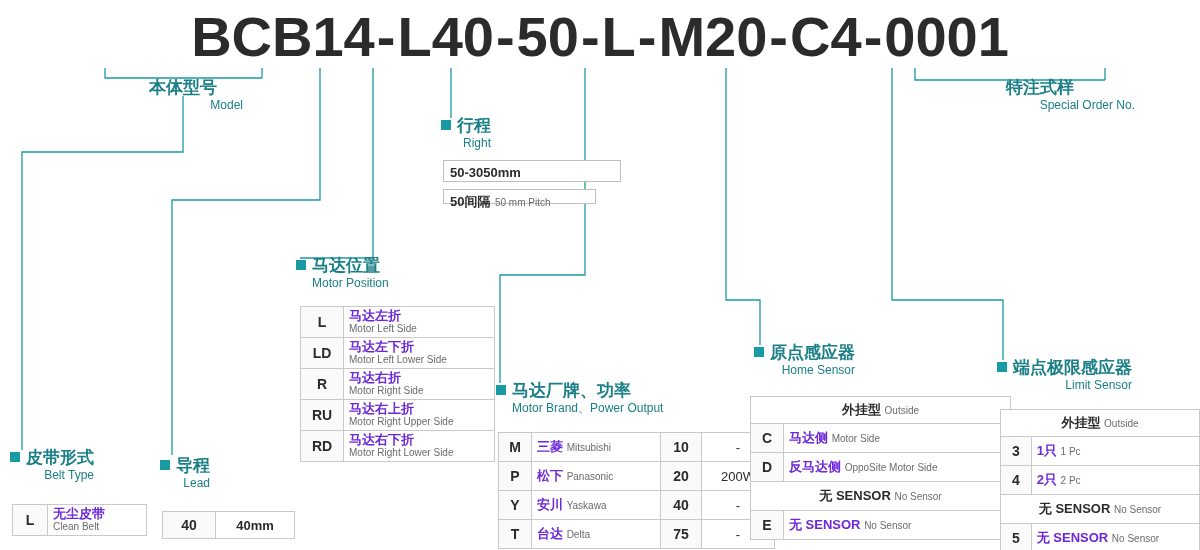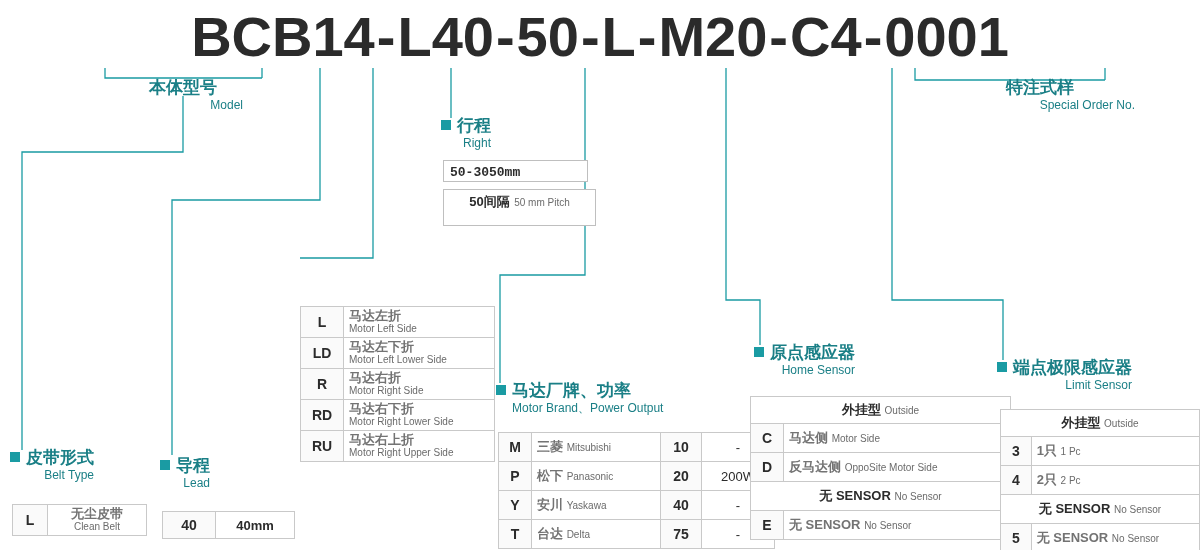--- a/index.html
+++ b/index.html
@@ -53,35 +53,35 @@
   }
   table.opt td{
     border:1px solid #c9c9c9;padding:2px 5px;vertical-align:middle;
     white-space:nowrap;line-height:15px;
   }
   table.opt td.code{
     text-align:center;font-weight:bold;color:#2b2b2b;font-size:14px;
     background:#fafafa;
   }
   table.opt td.desc{color:#2b2b2b;}
-  table.opt td.desc .cn{font-size:13px;font-weight:bold;color:#737373;}
+  table.opt td.desc .cn{font-size:13px;font-weight:bold;color:#6d28d9;}
   table.opt td.desc .en{font-size:10px;color:#6b6b6b;}
   table.opt td.desc-2l .cn{display:block;line-height:14px;}
   table.opt td.desc-2l .en{display:block;line-height:12px;}
   table.opt td.val{text-align:center;color:#2b2b2b;font-weight:bold;}
   table.opt td.val-blank{text-align:center;color:#2b2b2b;}
   table.opt td.span-title{
     text-align:center;
   }
   table.opt td.span-title .cn{font-size:13px;font-weight:bold;color:#2b2b2b;}
   table.opt td.span-title .en{font-size:10px;color:#6b6b6b;}
 
   
-  .strokebox1{left:443px;top:160px;width:145px;height:22px;padding:2px 6px;font-family:Liberation Mono, monospace;}
-  .strokebox2{left:443px;top:189px;width:153px;height:37px;padding:2px 6px;text-align:center;}
+  .strokebox1{left:443px;top:160px;width:178px;height:22px;padding:2px 6px;}
+  .strokebox2{left:443px;top:189px;width:153px;height:15px;padding:2px 6px;}
 </style>
 </head>
 <body>
 
 <div class="stage">
 
   <div class="partnum">
     <span>BCB14</span><span class="pn-dash">-</span><span>L</span><span>40</span><span class="pn-dash">-</span><span>50</span><span class="pn-dash">-</span><span>L</span><span class="pn-dash">-</span><span>M20</span><span class="pn-dash">-</span><span>C</span><span>4</span><span class="pn-dash">-</span><span>0001</span>
   </div>
 
@@ -134,41 +134,45 @@
   </div>
 
   <div class="head" style="left:10px;top:448px;">
     <div class="cn"><span class="sq"></span><span>皮带形式</span></div>
     <div class="en">Belt Type</div>
   </div>
   <table class="opt" style="left:12px;top:504px;">
     <tbody>
         <tr>
       <td class="code" style="width:24px;">L</td>
-      <td class="desc desc-2l" style="width:88px;text-align:center;">
+      <td class="desc desc-2l" style="width:88px;">
         <span class="cn">无尘皮带</span>
         <span class="en">Clean Belt</span>
       </td>
     </tr>
   </tbody>
     </table>
 
   <div class="head" style="left:160px;top:456px;">
     <div class="cn"><span class="sq"></span><span>导程</span></div>
     <div class="en">Lead</div>
   </div>
   <table class="opt" style="left:162px;top:511px;">
     <tbody>
         <tr>
       <td class="code" style="width:42px;height:22px;">40</td>
       <td class="val" style="width:68px;">40mm</td>
     </tr>
   </tbody>
     </table>
 
+  <div class="head" style="left:296px;top:256px;">
+    <div class="cn"><span class="sq"></span><span>马达位置</span></div>
+    <div class="en">Motor Position</div>
+  </div>
   <table class="opt" style="left:300px;top:306px;">
     <tbody>
         <tr>
       <td class="code" style="width:32px;">L</td>
       <td class="desc desc-2l" style="width:140px;">
         <span class="cn">马达左折</span>
         <span class="en">Motor Left Side</span>
       </td>
     </tr>
     <tr>
@@ -179,33 +183,33 @@
       </td>
     </tr>
     <tr>
       <td class="code">R</td>
       <td class="desc desc-2l">
         <span class="cn">马达右折</span>
         <span class="en">Motor Right Side</span>
       </td>
     </tr>
     <tr>
+      <td class="code">RU</td>
+      <td class="desc desc-2l">
+        <span class="cn">马达右上折</span>
+        <span class="en">Motor Right Upper Side</span>
+      </td>
+    </tr>
+    <tr>
       <td class="code">RD</td>
       <td class="desc desc-2l">
         <span class="cn">马达右下折</span>
         <span class="en">Motor Right Lower Side</span>
       </td>
     </tr>
-    <tr>
-      <td class="code">RU</td>
-      <td class="desc desc-2l">
-        <span class="cn">马达右上折</span>
-        <span class="en">Motor Right Upper Side</span>
-      </td>
-    </tr>
   </tbody>
     </table>
 
   <div class="head" style="left:496px;top:381px;">
     <div class="cn"><span class="sq"></span><span>马达厂牌、功率</span></div>
     <div class="en">Motor Brand、Power Output</div>
   </div>
   <table class="opt" style="left:498px;top:432px;">
     <tbody>
         <tr>

